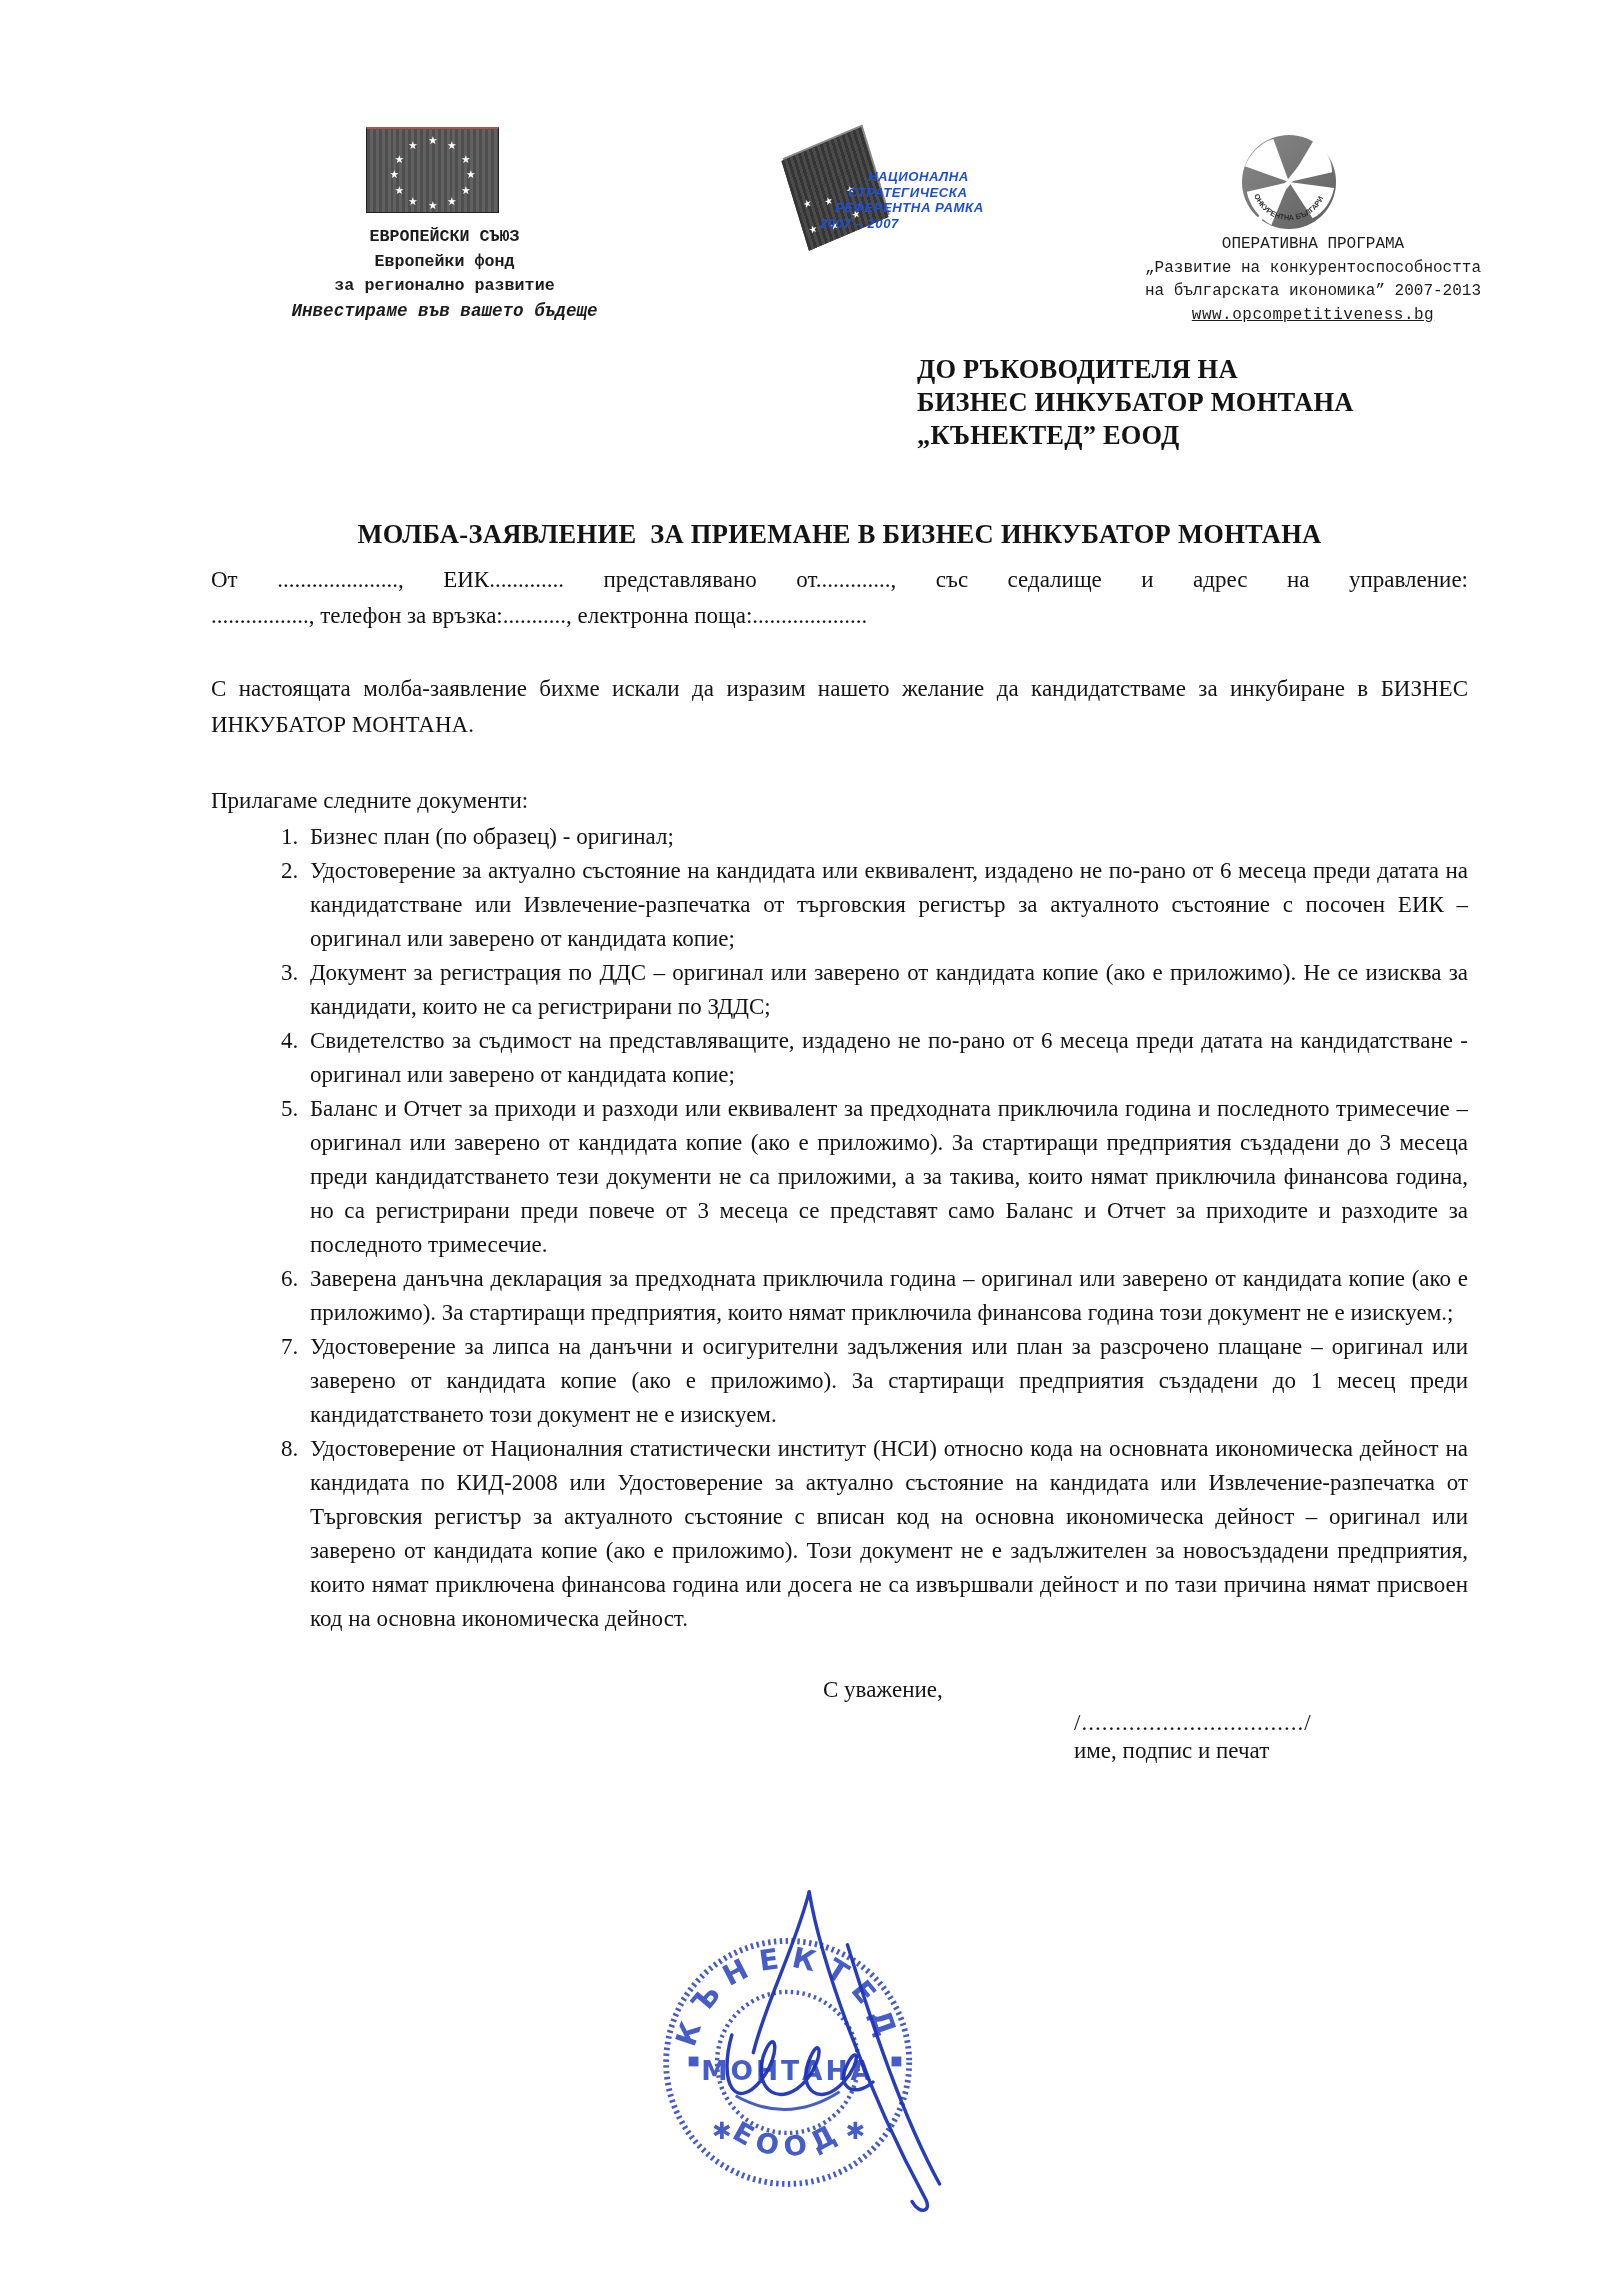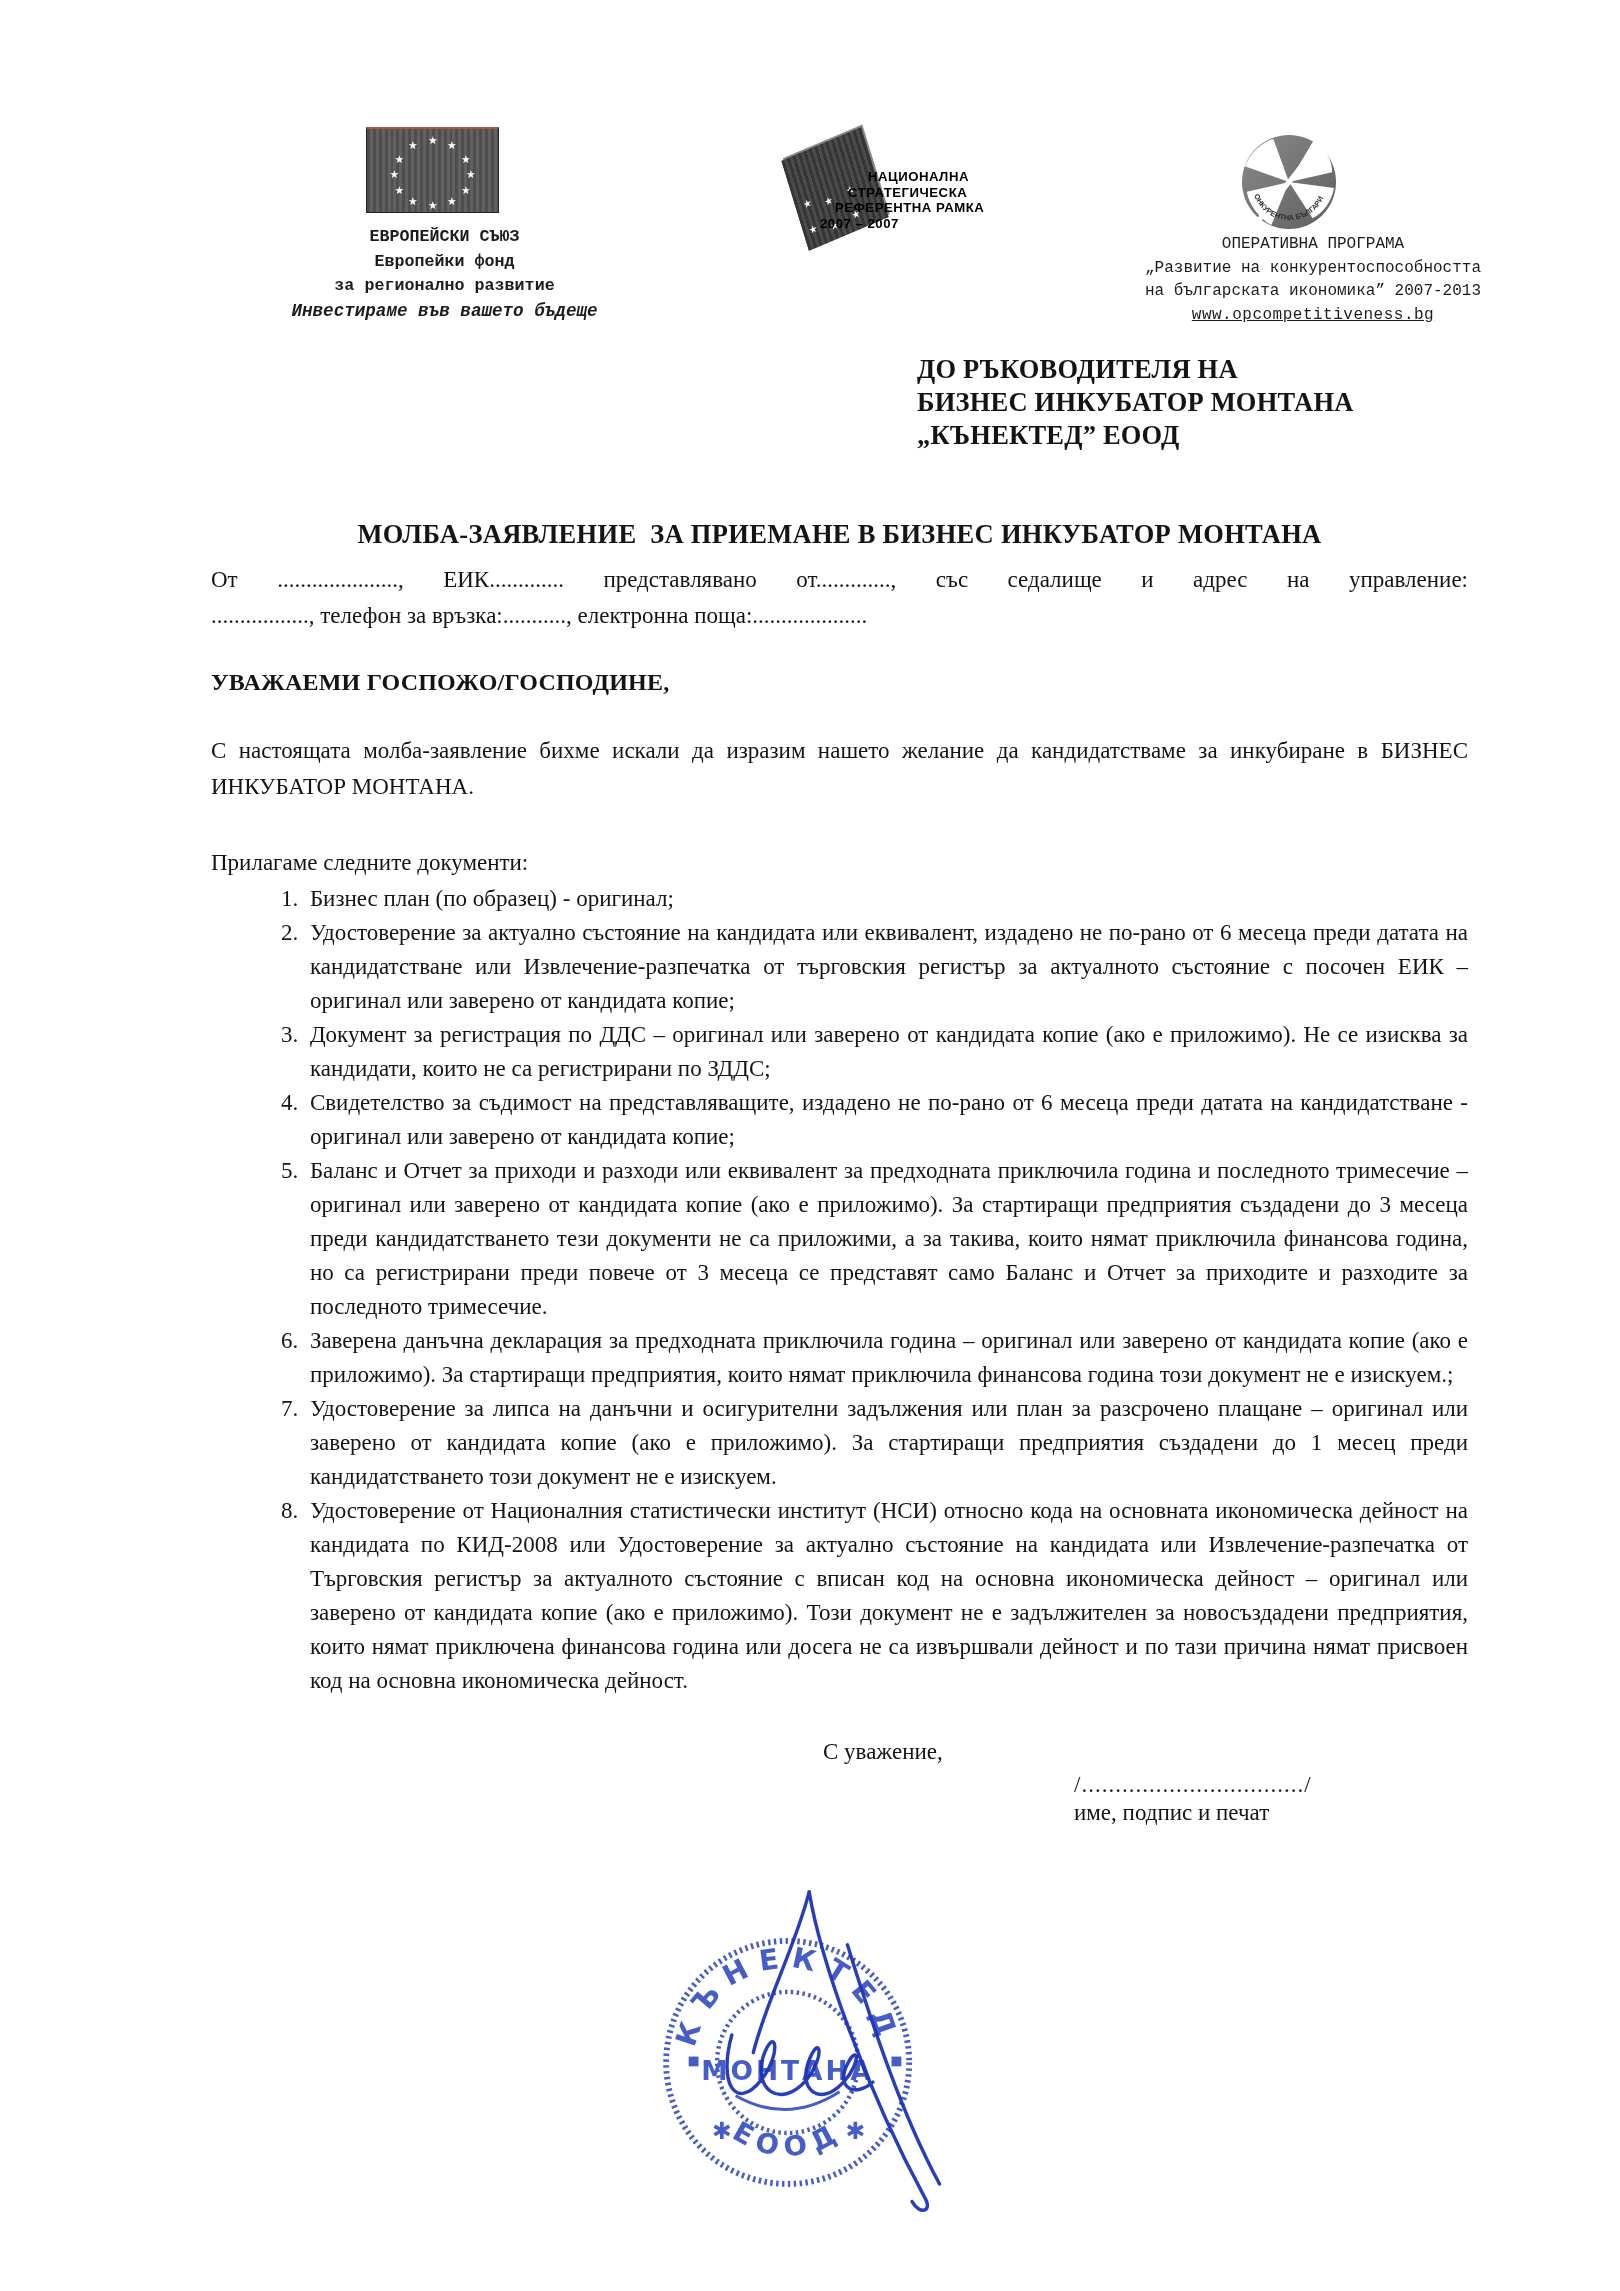--- a/index.html
+++ b/index.html
@@ -22,21 +22,21 @@
   .eu-caption .cap-line{white-space:nowrap;}
   .eu-caption .italic{font-style:italic;font-size:17.6px;}
   .nsrf{position:absolute;left:774px;top:120px;width:353px;height:137px;}
   .nsrf-flag{
     position:absolute;left:17.6px;top:21.6px;width:86px;height:94px;
     background:#3f3f3f repeating-linear-gradient(90deg,#353535 0 2.9px,#4b4b4b 2.9px 5.9px);
     transform:rotate(-17deg) skewY(-6deg);box-shadow:2px -2px 0 #888;
   }
   .nsrf-flag .star{position:absolute;color:#fff;font-size:9.8px;line-height:9.8px;}
   .nsrf-text{position:absolute;font-family:"Liberation Sans", sans-serif;font-weight:bold;
-    color:#000000;font-size:13.2px;letter-spacing:0.5px;white-space:nowrap;}
+    color:#1d4ed8;font-size:13.2px;letter-spacing:0.5px;white-space:nowrap;font-style:italic;}
   .op-logo{position:absolute;left:1240px;top:133px;width:98px;height:98px;}
   .op-caption{
     position:absolute;left:1073px;top:233px;width:480px;text-align:center;
     font-family:"Liberation Mono", monospace;font-weight:normal;
     font-size:16px;line-height:23.5px;color:#1c1c1c;
   }
   .op-caption .url{text-decoration:underline;letter-spacing:0.5px;}
   
   .recipient{
     position:absolute;left:917px;top:353px;width:549px;
@@ -125,21 +125,20 @@
 <div class="recipient">
   <div>ДО РЪКОВОДИТЕЛЯ НА</div>
   <div>БИЗНЕС ИНКУБАТОР МОНТАНА</div>
   <div>„КЪНЕКТЕД” ЕООД</div>
 </div>
 
 <div class="letter">
   <div class="title">МОЛБА-ЗАЯВЛЕНИЕ  ЗА ПРИЕМАНЕ В БИЗНЕС ИНКУБАТОР МОНТАНА</div>
   <div class="from-line l1">От ....................., ЕИК............. представлявано от............., със седалище и адрес на управление:</div>
   <div class="from-line">................., телефон за връзка:..........., електронна поща:....................</div>
-  <div class="salutation">УВАЖАЕМИ ГОСПОЖО/ГОСПОДИНЕ,</div>
   <div class="intro">С настоящата молба-заявление бихме искали да изразим нашето желание да кандидатстваме за инкубиране в БИЗНЕС ИНКУБАТОР МОНТАНА.</div>
   <div class="docs-intro">Прилагаме следните документи:</div>
   <ol class="docs">
     <li>Бизнес план (по образец) - оригинал;</li>
     <li>Удостоверение за актуално състояние на кандидата или еквивалент, издадено не по-рано от 6 месеца преди датата на кандидатстване или Извлечение-разпечатка от търговския регистър за актуалното състояние с посочен ЕИК – оригинал или заверено от кандидата копие;</li>
     <li>Документ за регистрация по ДДС – оригинал или заверено от кандидата копие (ако е приложимо). Не се изисква за кандидати, които не са регистрирани по ЗДДС;</li>
     <li>Свидетелство за съдимост на представляващите, издадено не по-рано от 6 месеца преди датата на кандидатстване - оригинал или заверено от кандидата копие;</li>
     <li>Баланс и Отчет за приходи и разходи или еквивалент за предходната приключила година и последното тримесечие – оригинал или заверено от кандидата копие (ако е приложимо). За стартиращи предприятия създадени до 3 месеца преди кандидатстването тези документи не са приложими, а за такива, които нямат приключила финансова година, но са регистрирани преди повече от 3 месеца се представят само Баланс и Отчет за приходите и разходите за последното тримесечие.</li>
     <li>Заверена данъчна декларация за предходната приключила година – оригинал или заверено от кандидата копие (ако е приложимо). За стартиращи предприятия, които нямат приключила финансова година този документ не е изискуем.;</li>
     <li>Удостоверение за липса на данъчни и осигурителни задължения или план за разсрочено плащане – оригинал или заверено от кандидата копие (ако е приложимо). За стартиращи предприятия създадени до 1 месец преди кандидатстването този документ не е изискуем.</li>

